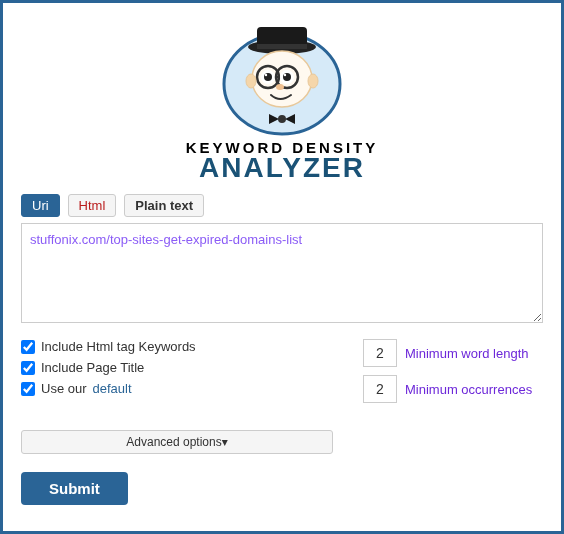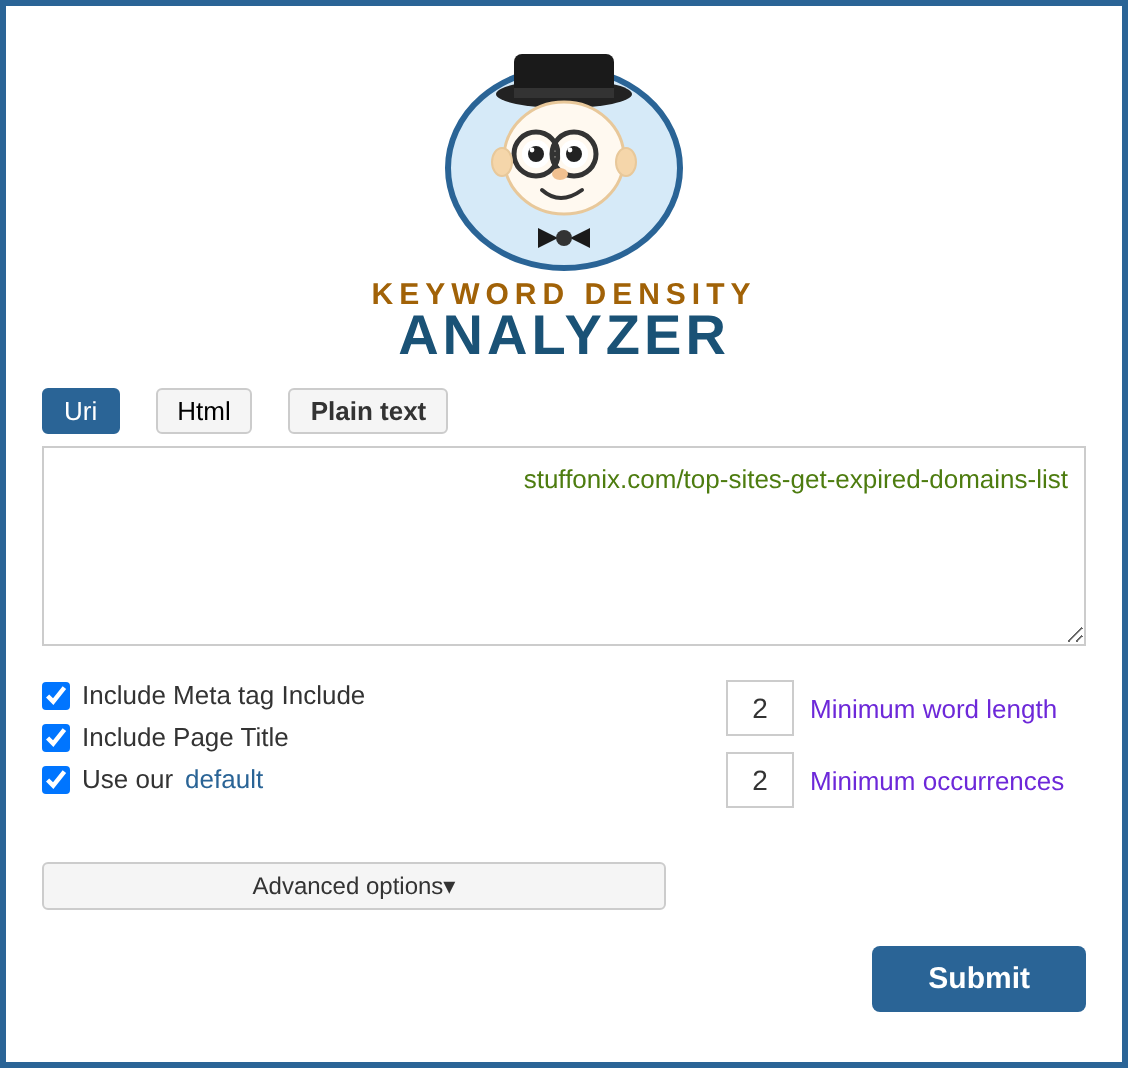--- a/index.html
+++ b/index.html
@@ -22,70 +22,69 @@
     .logo-area {
       display: flex;
       flex-direction: column;
       align-items: center;
       margin-bottom: 10px;
     }
     .logo-text-keyword {
       font-size: 15px;
       font-weight: bold;
       letter-spacing: 3px;
-      color: #a16207;
+      color: #000000;
       text-transform: uppercase;
     }
     .logo-text-analyzer {
       font-size: 28px;
       font-weight: 900;
       color: #1a5276;
       letter-spacing: 2px;
       text-transform: uppercase;
       margin-top: -4px;
     }
     .tabs {
       display: flex;
-      gap: 18px;
+      gap: 8px;
       margin-bottom: 6px;
     }
     .tab {
       padding: 3px 10px;
       font-size: 13px;
       cursor: pointer;
       border-radius: 3px;
       border: 1px solid transparent;
     }
     .tab-uri {
       background: #2a6496;
       color: #fff;
       border-color: #2a6496;
     }
     .tab-html {
       background: #f5f5f5;
-      color: #000000;
+      color: #b91c1c;
       border: 1px solid #ccc;
     }
     .tab-plain {
       background: #f5f5f5;
       color: #333;
       border: 1px solid #ccc;
       font-weight: bold;
     }
     .textarea-box {
       width: 100%;
       height: 100px;
       border: 1px solid #ccc;
       resize: vertical;
       padding: 8px;
       font-size: 13px;
-      color: #4d7c0f;
+      color: #8b5cf6;
       font-family: Arial, sans-serif;
       outline: none;
-      text-align: right;
     }
     .options-row {
       display: flex;
       gap: 30px;
       margin-top: 12px;
       align-items: flex-start;
     }
     .options-left {
       flex: 1;
       display: flex;
@@ -138,21 +137,21 @@
       padding: 4px 10px;
       font-size: 12px;
       color: #333;
       background: #f5f5f5;
       border: 1px solid #ccc;
       border-radius: 3px;
       cursor: pointer;
     }
     .footer-row {
       display: flex;
-      justify-content: flex-end;
+      justify-content: flex-start;
       margin-top: 18px;
     }
     .submit-btn {
       background: #2a6496;
       color: #fff;
       border: none;
       padding: 8px 28px;
       font-size: 15px;
       border-radius: 4px;
       cursor: pointer;
@@ -223,21 +222,21 @@
 
   
   <textarea class="textarea-box" placeholder="" style="">stuffonix.com/top-sites-get-expired-domains-list</textarea>
 
   
   <div class="options-row">
 
     <div class="options-left">
       <label class="option-item">
         <input type="checkbox" checked="" style="">
-        <span>Include Meta tag Include</span>
+        <span>Include Html tag Keywords</span>
       </label>
       <label class="option-item">
         <input type="checkbox" checked="" style="">
         <span>Include Page Title</span>
       </label>
       <label class="option-item">
         <input type="checkbox" checked="" style="">
         <span>Use our </span>
           <a href="#" class="link-text">default</a>
       </label>

